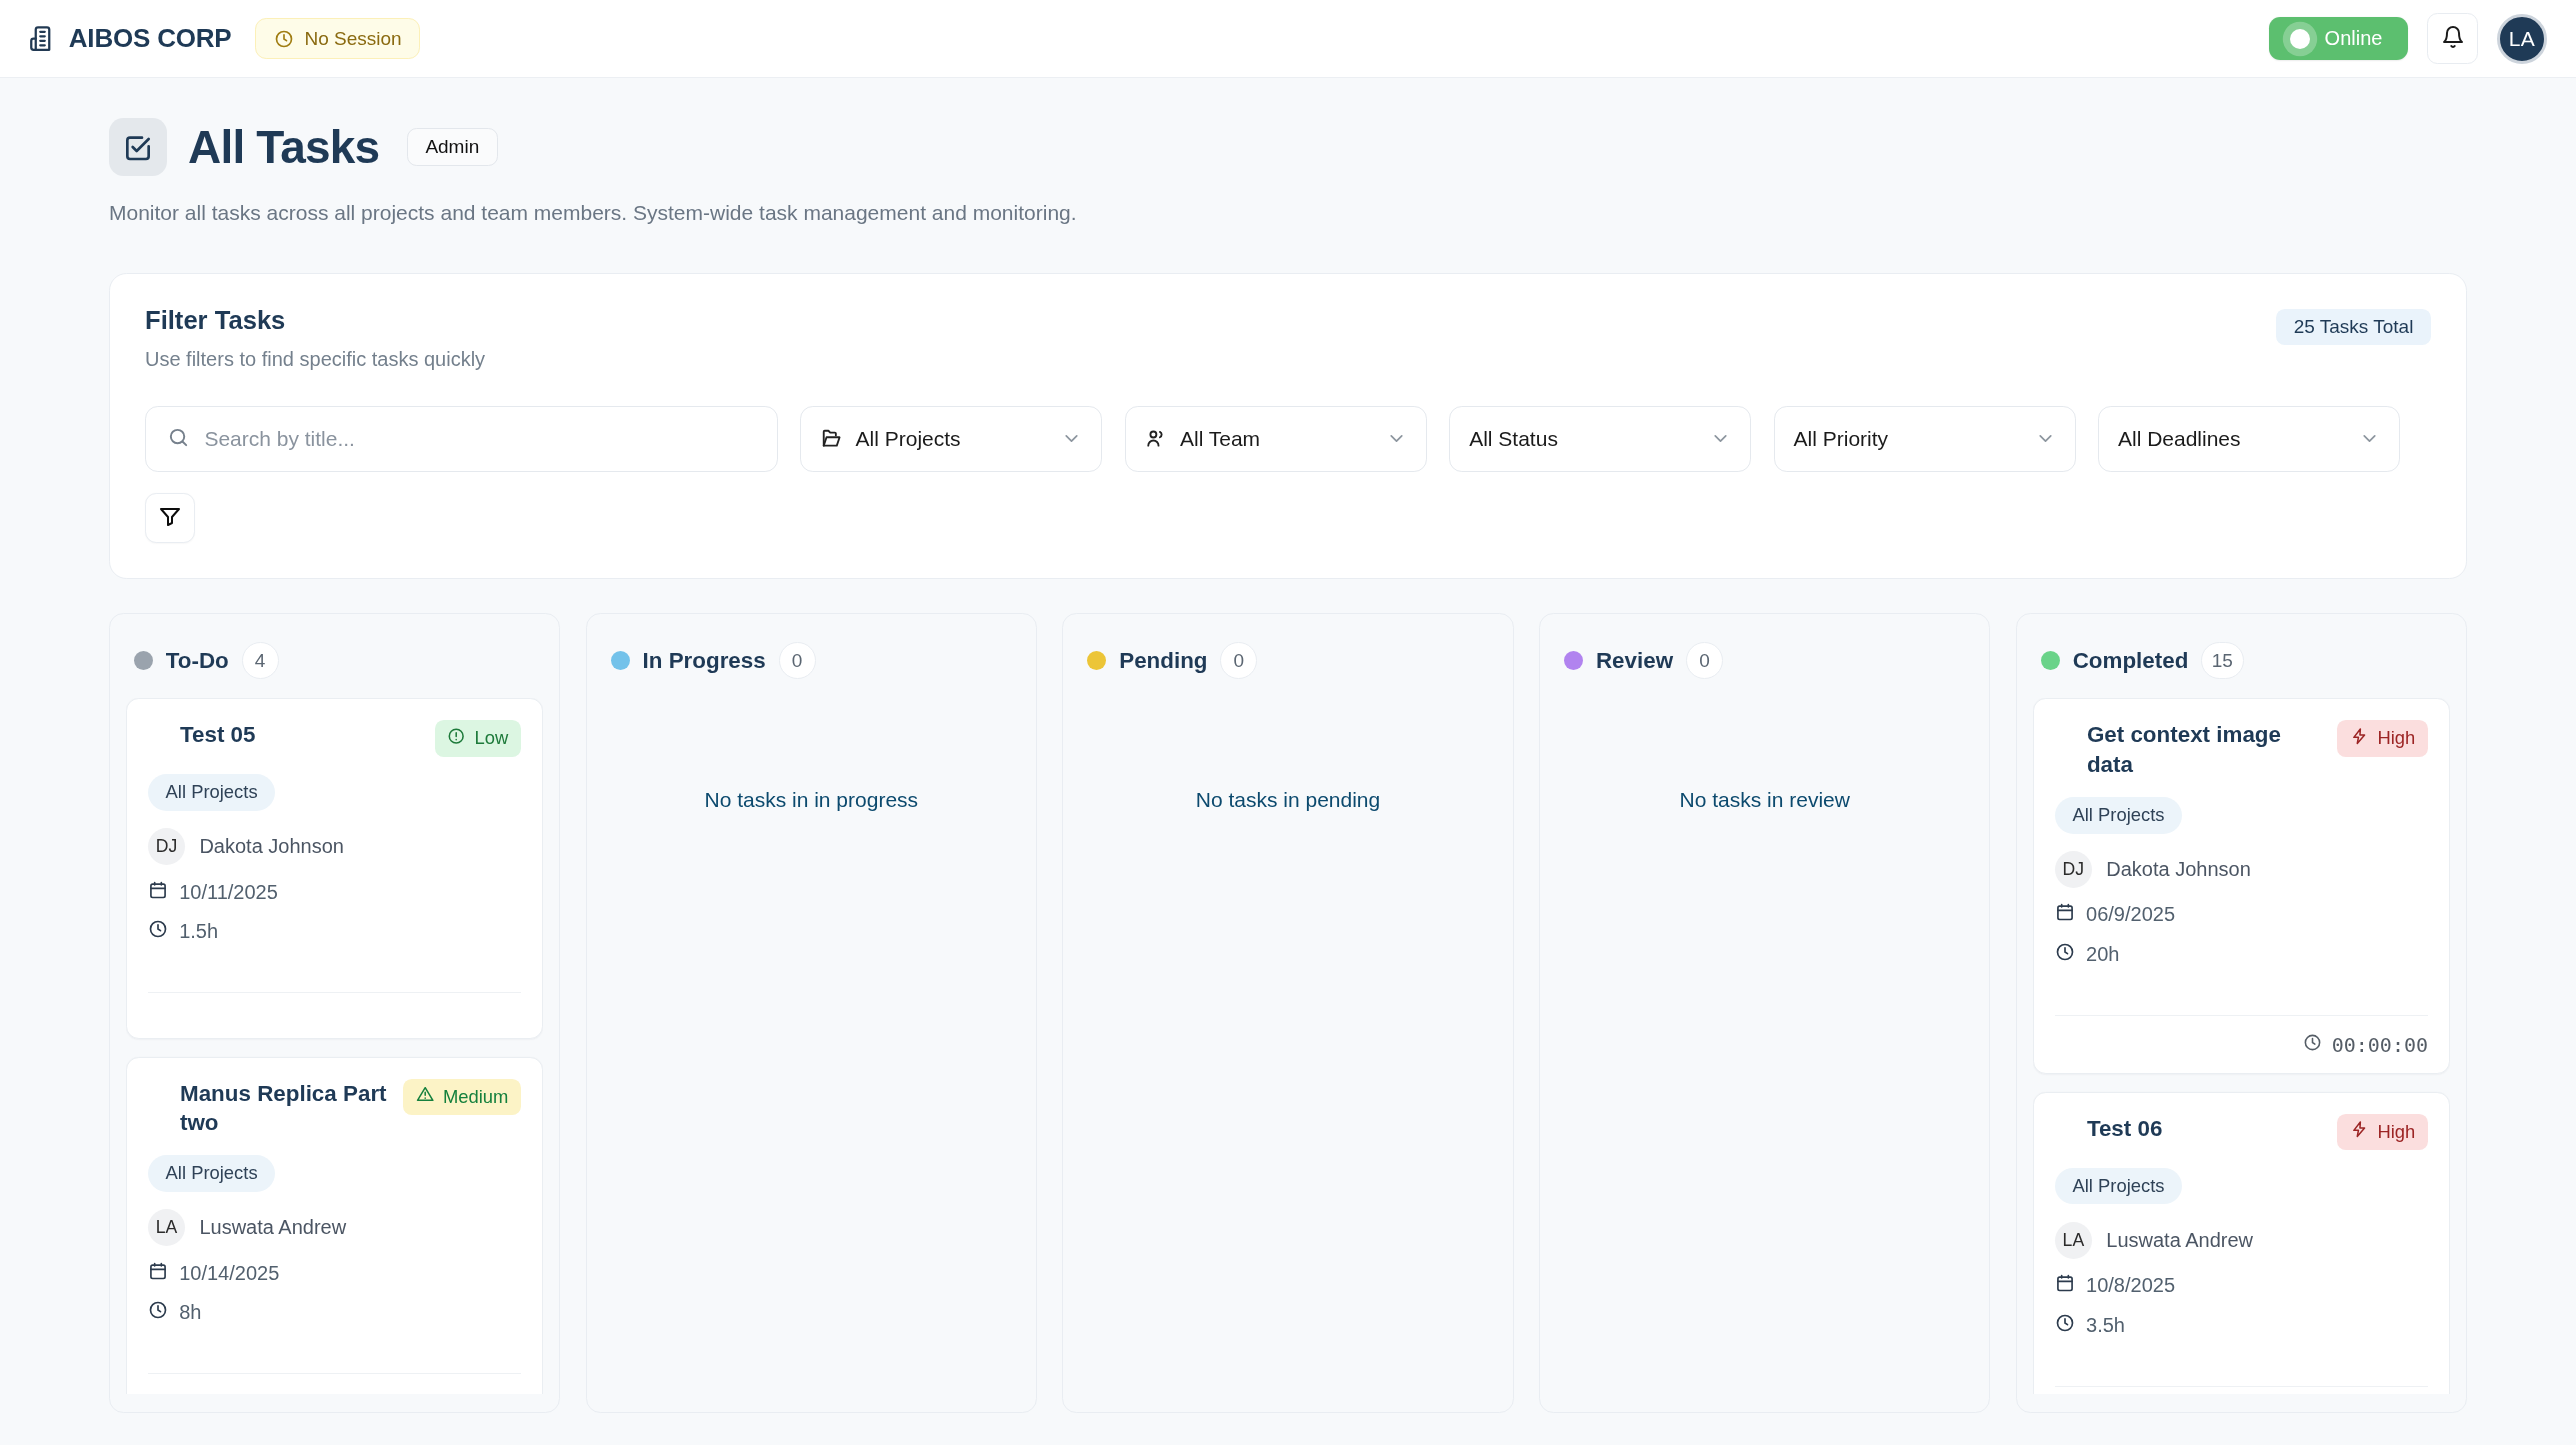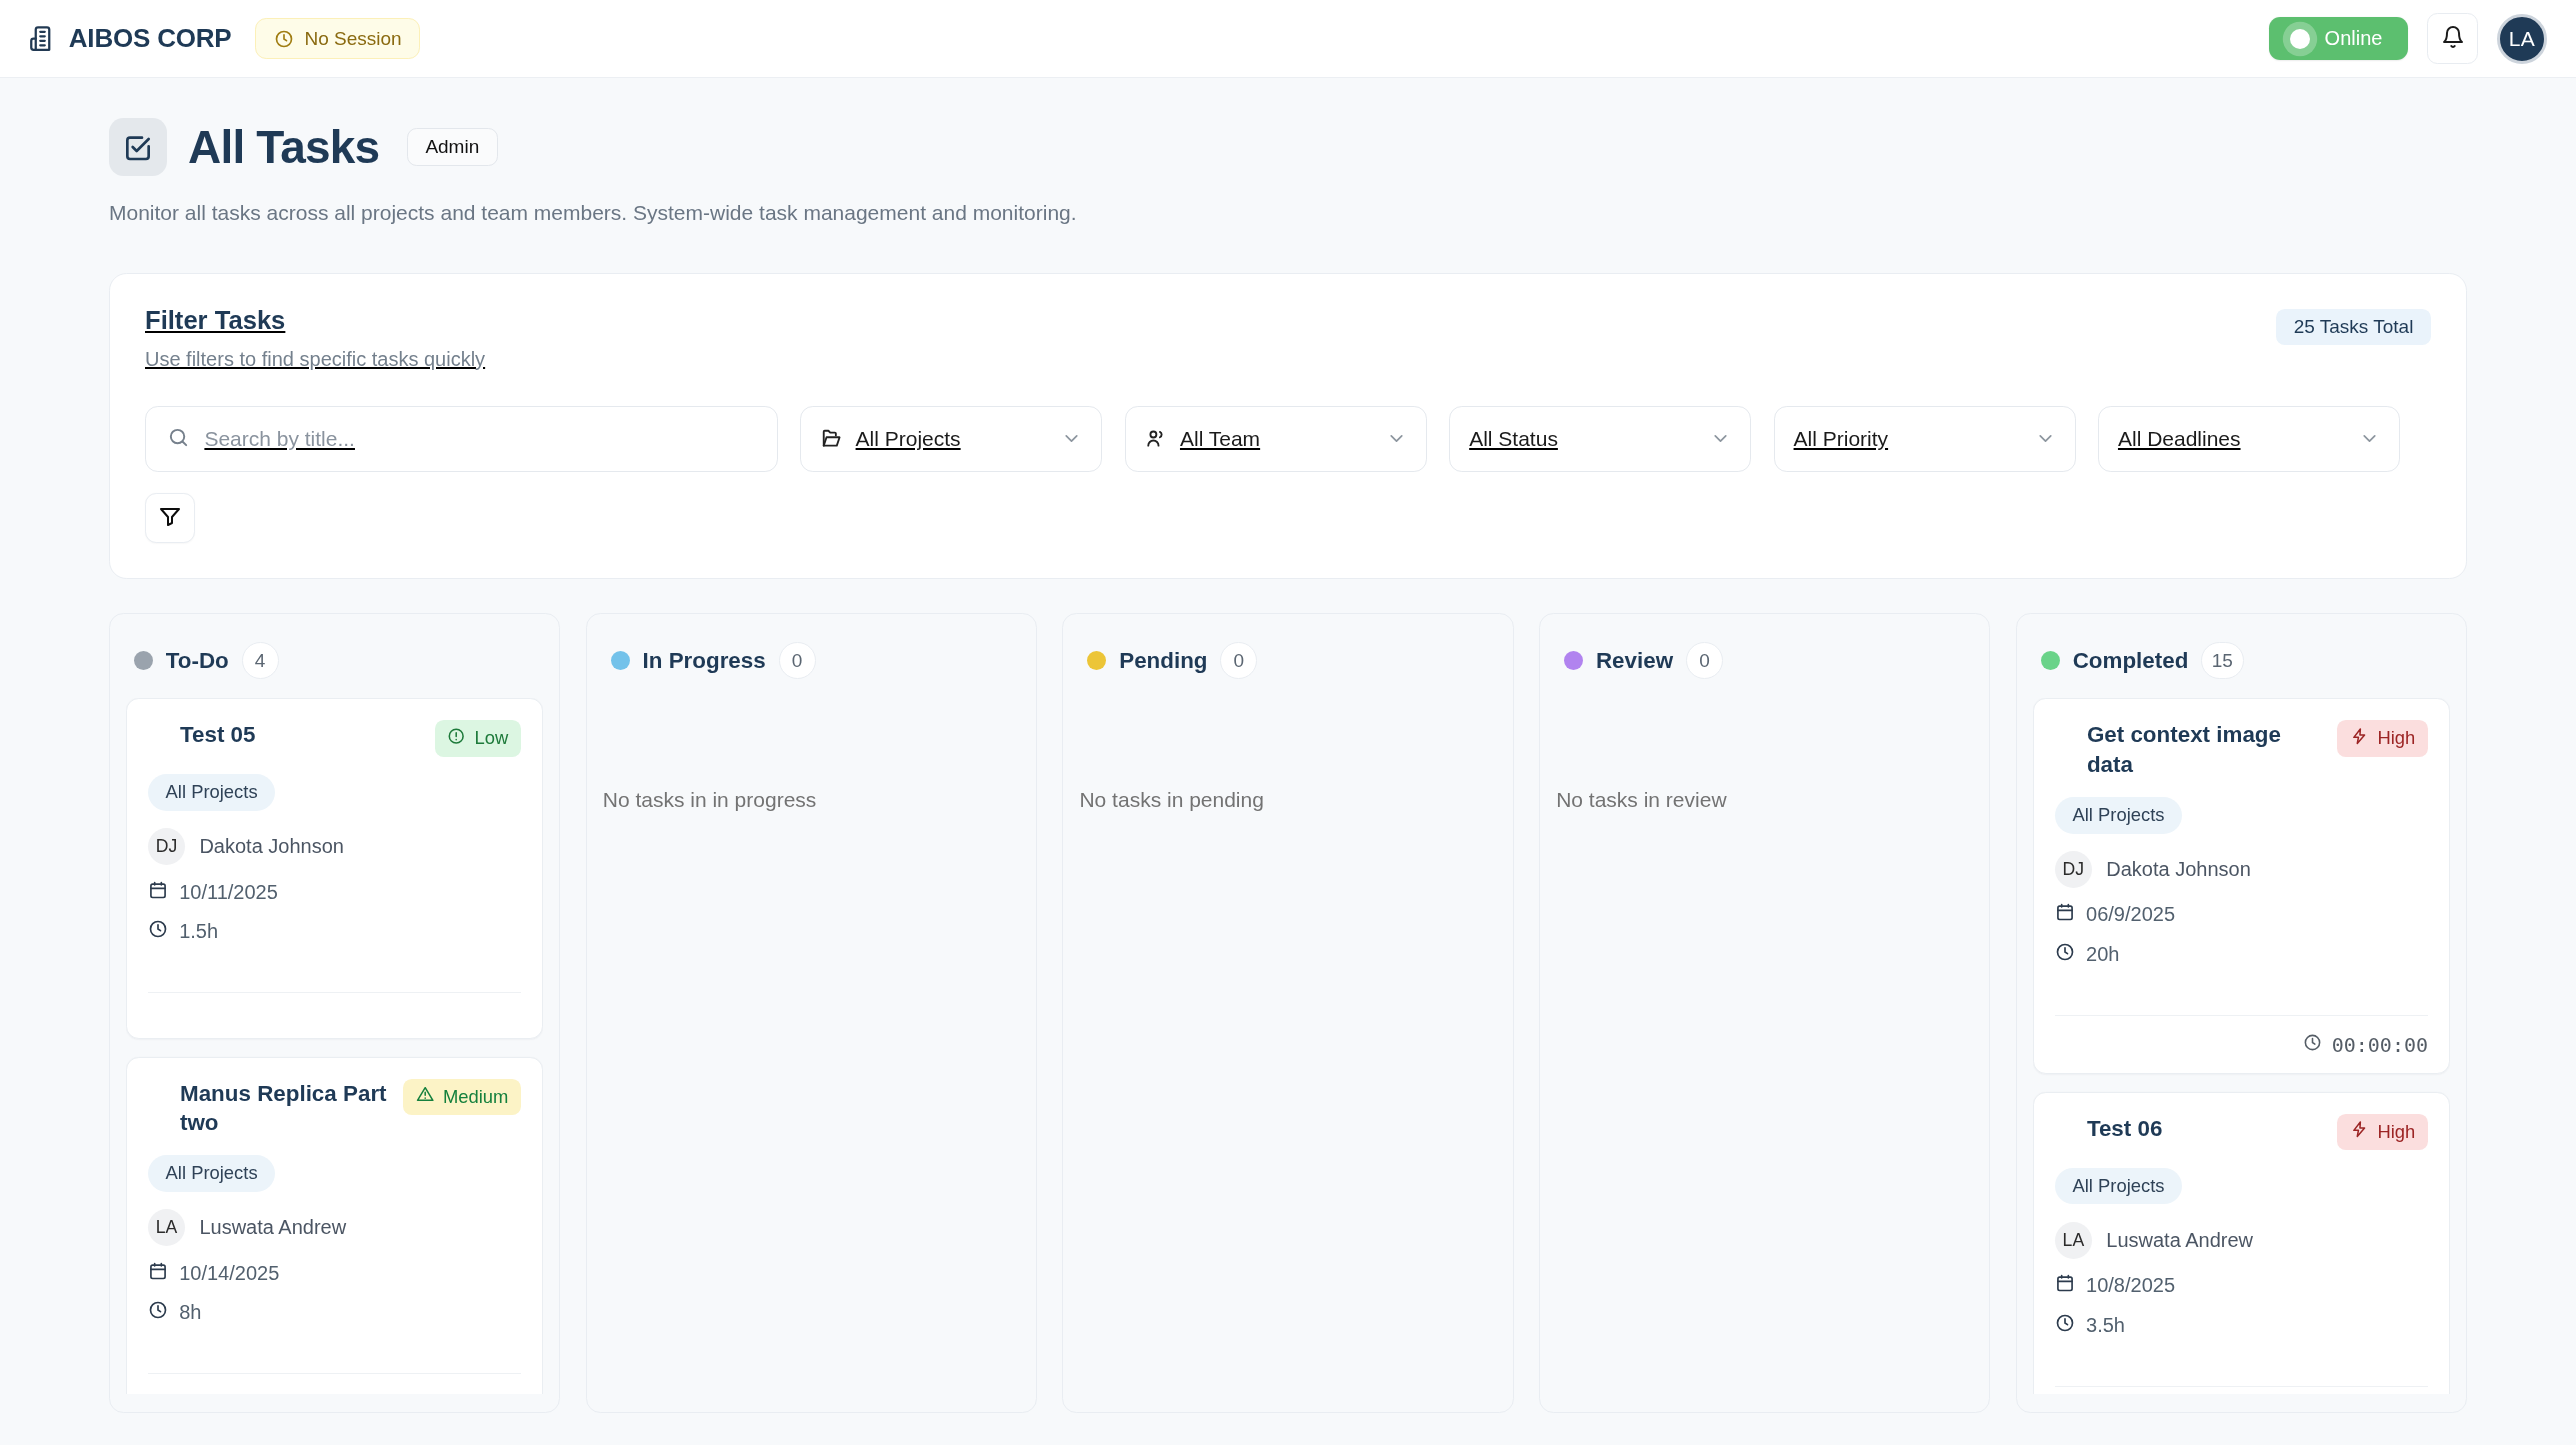--- a/index.html
+++ b/index.html
@@ -98,21 +98,20 @@
   }
 
   
   .filter-card {
     margin: 44px 109px 0 109px;
     background: #fff;
     border: 0.8px solid #e9edf2;
     border-radius: 17.6px;
     padding: 32px 31px 35px 35px;
     position: relative;
-    text-decoration: underline;
   }
   .filter-title { font-size: 25.6px; font-weight: bold; color: #1f3a56; }
   .filter-sub { margin-top: 12.8px; font-size: 20px; color: #74808d; }
   .tasks-total {
     position: absolute; right: 35px; top: 35px;
     background: #eaf3fb; color: #1f3a56;
     border-radius: 8.8px;
     padding: 7.2px 17.6px;
     font-size: 19px;
   }
@@ -185,21 +184,21 @@
   .col-dot { width: 19px; height: 19px; border-radius: 50%; flex: none; }
   .col-name { font-size: 22.4px; font-weight: bold; color: #1f3a56; }
   .col-count {
     min-width: 37px; height: 37px; padding: 0 9.6px;
     border-radius: 18.4px; background: #fff; border: 0.8px solid #e9edf2;
     display: flex; align-items: center; justify-content: center;
     font-size: 19px; color: #5b6672;
   }
   .col-body { flex: 1; display: flex; flex-direction: column; gap: 17.6px; overflow: hidden; }
   .col-empty {
-    color: #737373; font-size: 21px;
+    text-align: center; color: #0c4a6e; font-size: 21px;
     padding-top: 90px;
   }
 
   
   .task-card {
     background: #fff;
     border: 0.8px solid #eaeef2;
     border-radius: 12.8px;
     padding: 21px 21px 16px 21px;
     box-shadow: 0 0.8px 1.6px rgba(16,24,40,.04);

